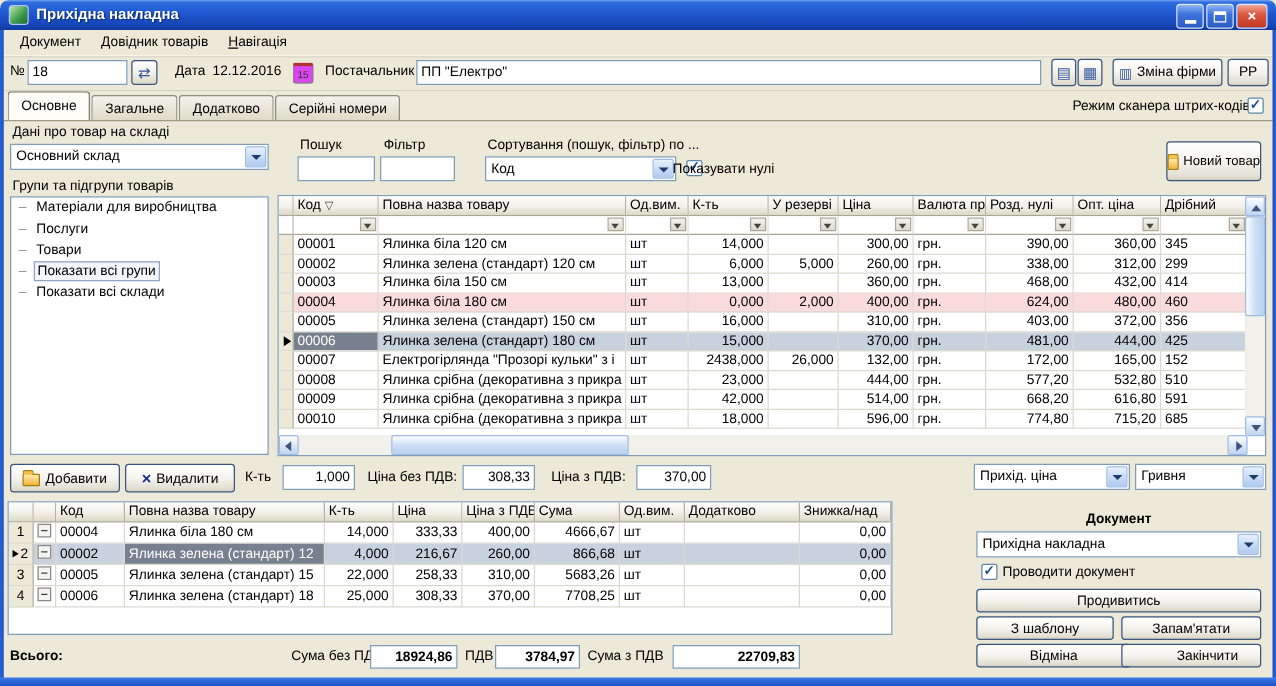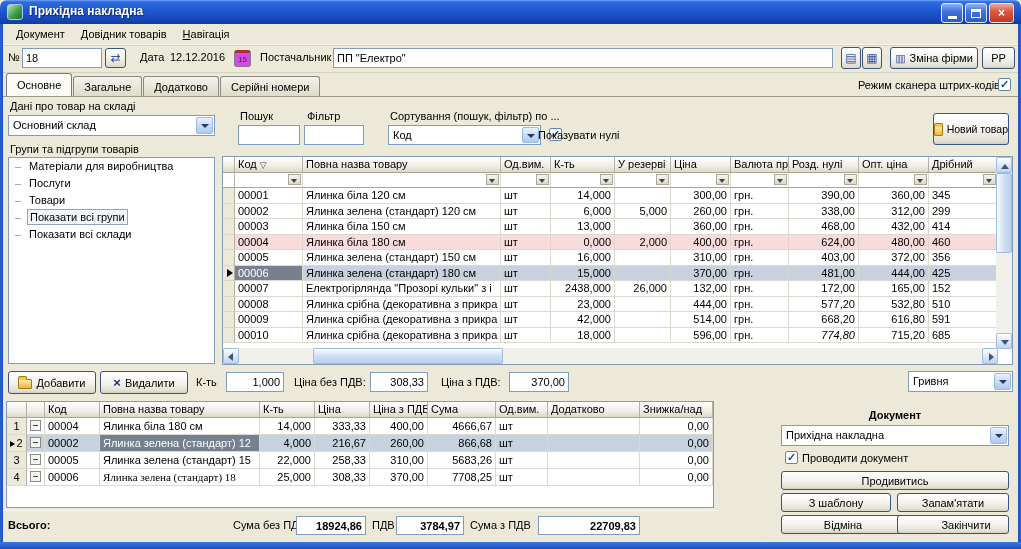--- a/index.html
+++ b/index.html
@@ -364,21 +364,21 @@
         </div>
         <div class="grow drow">
           <div class="gcell indcell" style="width: 12px;"></div>
           <div class="gcell " style="width: 68px;">00010</div>
           <div class="gcell " style="width: 198px;">Ялинка срібна (декоративна з прикра</div>
           <div class="gcell " style="width: 50px;">шт</div>
           <div class="gcell num" style="width: 64px;">18,000</div>
           <div class="gcell num" style="width: 56px;"></div>
           <div class="gcell num" style="width: 60px;">596,00</div>
           <div class="gcell " style="width: 58px;">грн.</div>
-          <div class="gcell num" style="width: 70px; font-style: italic;">774,80</div>
+          <div class="gcell num" style="width: 70px;">774,80</div>
           <div class="gcell num" style="width: 70px;">715,20</div>
           <div class="gcell " style="width: 69px;">685</div>
         </div>
       </div>
     <div class="sbtrack" style="right:0;top:0;width:16px;height:192px;">
       <div class="sbtn up" style="left:0;top:0;"></div>
       <div class="sthumb vthumb" style="left:0;top:16px;width:16px;height:80px;"></div>
       <div class="sbtn down" style="left:0;bottom:0;"></div>
     </div>
     <div class="sbtrack" style="left:0;bottom:0;width:775px;height:16px;">
@@ -395,20 +395,24 @@
   <div class="xpbtn" style="left:100px;top:371px;width:88px;height:23px;">
     <span style="color:#1B2F8A;font-weight:bold;font-size:13px;">×</span>
     <span>Видалити</span>
   </div>
   <div class="lbl" style="left:196px;top:376px;">К-ть</div>
   <input class="tinput r" style="left: 226px; top: 372px; width: 58px;" readonly="" value="1,000">
   <div class="lbl" style="left:294px;top:376px;">Ціна без ПДВ:</div>
   <input class="tinput r" style="left: 370px; top: 372px; width: 58px;" readonly="" value="308,33">
   <div class="lbl" style="left:441px;top:376px;">Ціна з ПДВ:</div>
   <input class="tinput r" style="left: 509px; top: 372px; width: 60px;" readonly="" value="370,00">
+  <div class="combo" style="left:779px;top:371px;width:125px;">
+    <span class="ctxt">Прихід. ціна</span>
+    <span class="cbtn"></span>
+  </div>
   <div class="combo" style="left:908px;top:371px;width:105px;">
     <span class="ctxt">Гривня</span>
     <span class="cbtn"></span>
   </div>
 
   <div class="grid ig" style="left:6px;top:401px;width:708px;height:107px;">
     <div id="invrows">
         <div class="grow ghead">
           <div class="gcell" style="width: 20px;"></div>
           <div class="gcell" style="width: 18px;"></div>
@@ -458,21 +462,21 @@
           <div class="gcell num" style="width: 58px;">310,00</div>
           <div class="gcell num" style="width: 68px;">5683,26</div>
           <div class="gcell " style="width: 52px;">шт</div>
           <div class="gcell " style="width: 92px;"></div>
           <div class="gcell num" style="width: 73px;">0,00</div>
         </div>
         <div class="grow drow">
           <div class="gcell numc" style="width: 20px;">4</div>
           <div class="gcell" style="width: 18px;"><span class="treebtn"></span></div>
           <div class="gcell " style="width: 55px;">00006</div>
-          <div class="gcell " style="width: 160px; font-family: Liberation Serif, serif;">Ялинка зелена (стандарт) 18</div>
+          <div class="gcell " style="width: 160px;">Ялинка зелена (стандарт) 18</div>
           <div class="gcell num" style="width: 55px;">25,000</div>
           <div class="gcell num" style="width: 55px;">308,33</div>
           <div class="gcell num" style="width: 58px;">370,00</div>
           <div class="gcell num" style="width: 68px;">7708,25</div>
           <div class="gcell " style="width: 52px;">шт</div>
           <div class="gcell " style="width: 92px;"></div>
           <div class="gcell num" style="width: 73px;">0,00</div>
         </div>
       </div>
   </div>

